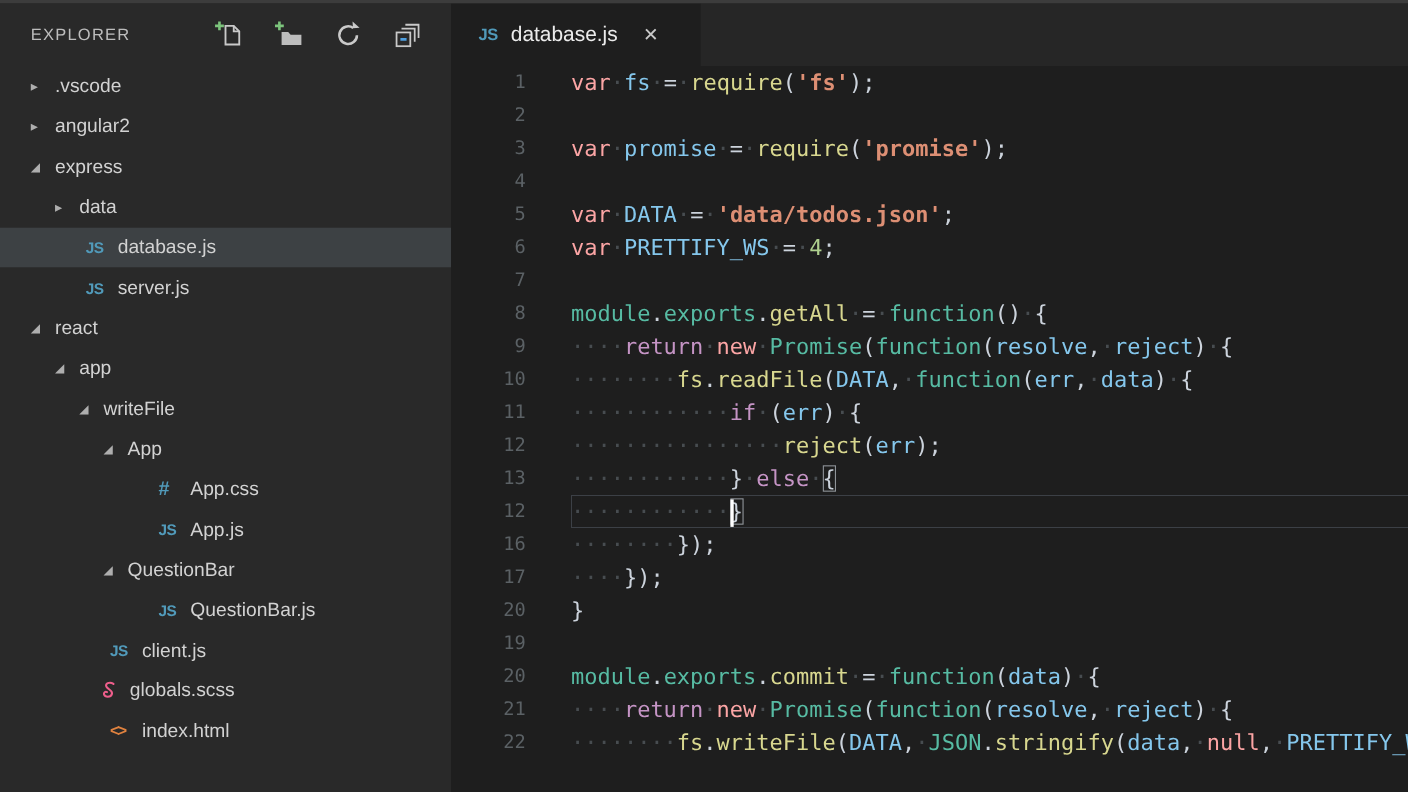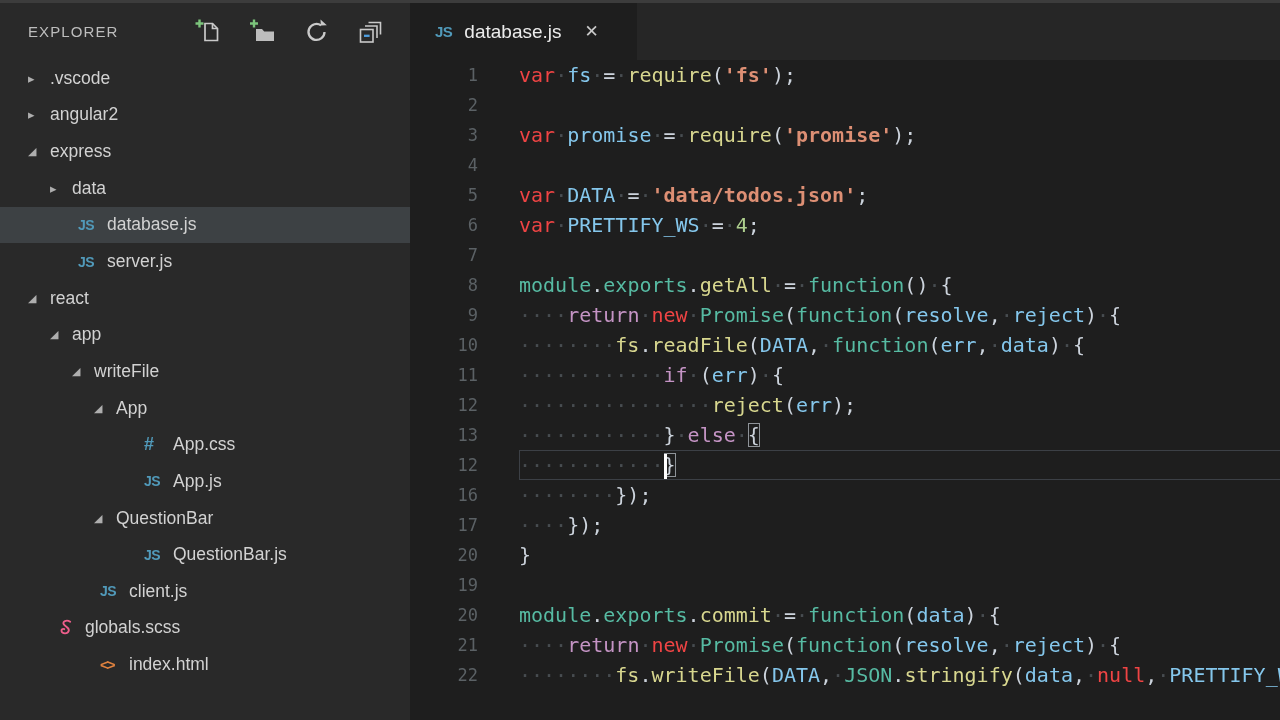--- a/index.html
+++ b/index.html
@@ -29,21 +29,21 @@
   .tab-js{color:#519aba;font-weight:bold;font-size:15px;margin-left:25px;letter-spacing:-.5px;}
   .tab-title{color:#ececec;font-size:19px;margin-left:12px;}
   .tab-close{color:#c9c9c9;font-size:17px;margin-left:23px;cursor:pointer;}
 
   #code{position:absolute;left:0;top:57px;width:870px;height:660px;overflow:hidden;
         font-family:"DejaVu Sans Mono",monospace;font-size:20px;line-height:30px;background:#1e1e1e;}
   .cl{display:flex;height:30px;white-space:pre;}
   .g{width:68px;flex:none;text-align:right;color:#5b6165;font-size:17px;user-select:none;}
   .lc{margin-left:41px;flex:1;height:30px;}
   .cl.cur .lc{box-shadow:inset 0 1px 0 #3c4046, inset 0 -1px 0 #3c4046, inset 1px 0 0 #3c4046;}
-  .kw{color:#ef4444;}
+  .kw{color:#fca5a5;}
   .ctrl{color:#c594c5;}
   .type{color:#57bba3;}
   .fn{color:#d8d78f;}
   .var{color:#85c7ec;}
   .str{color:#dd8f74;font-weight:bold;}
   .num{color:#aecf8e;}
   .pun{color:#ccd3dc;}
   .ws{color:#474c50;}
   .match{outline:1.5px solid #8f9499;outline-offset:-1.5px;}
   .cursor{display:inline-block;width:3px;height:25px;background:#ffffff;vertical-align:middle;margin-right:-3px;position:relative;z-index:2;}
@@ -152,21 +152,21 @@
           <span class="fi-js">JS</span>
         </span>
         <span>QuestionBar.js</span>
       </div>
       <div class="row" style="padding-left: 100px;">
         <span class="ficon">
           <span class="fi-js">JS</span>
         </span>
         <span>client.js</span>
       </div>
-      <div class="row" style="padding-left: 56px;">
+      <div class="row" style="padding-left: 89px;">
         <span class="ficon">
           <svg viewBox="0 0 20 20">
             <path d="M13.5 4.5 C10 2.2 5.8 4.3 7.4 7 C9 9.6 13.2 10.2 12.1 13.3 C11 16.4 6.2 16.2 5.3 13.6 C4.8 12 6.4 10.8 7.9 11.6" fill="none" stroke="#ee5e8b" stroke-width="1.8" stroke-linecap="round"></path>
           </svg>
         </span>
         <span>globals.scss</span>
       </div>
       <div class="row" style="padding-left: 100px;">
         <span class="ficon">
           <span class="fi-html">&lt;&gt;</span>

